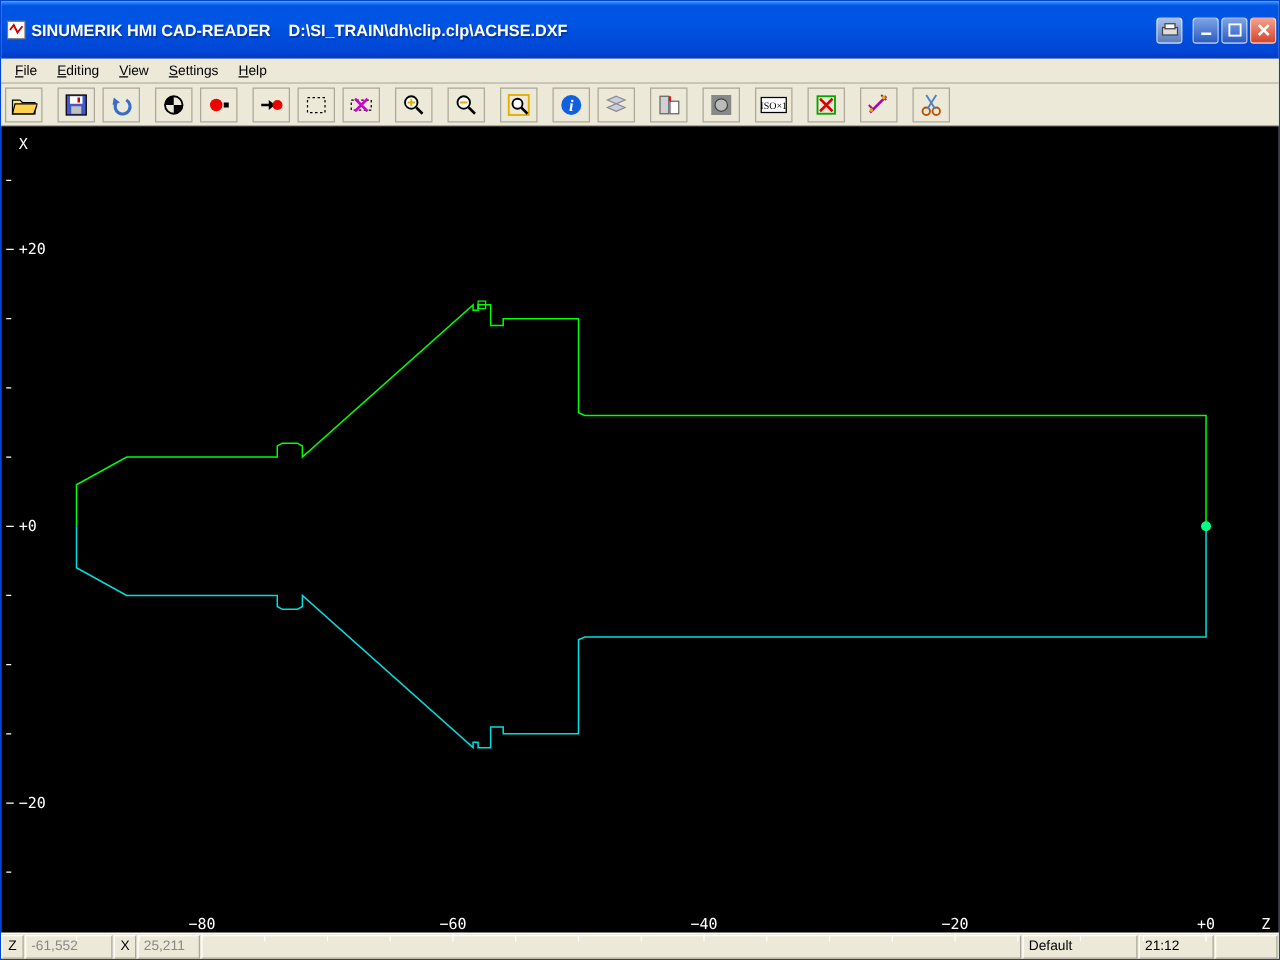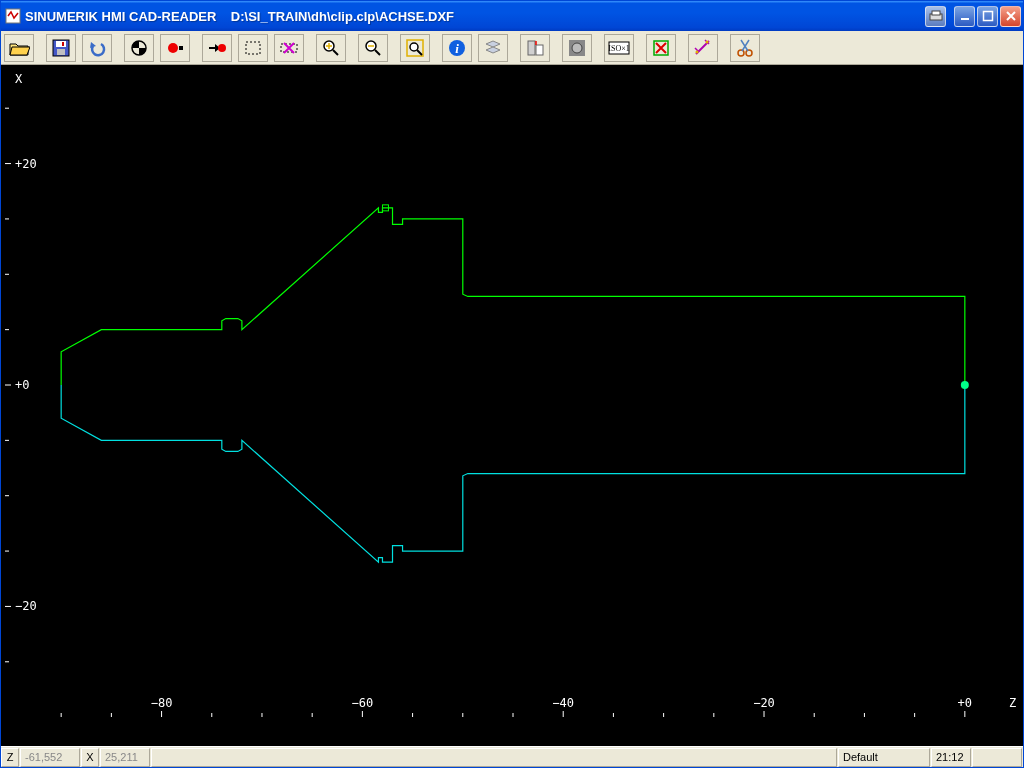--- a/index.html
+++ b/index.html
@@ -1,18 +1,18 @@
 <!DOCTYPE html>
 <html><head>
 <meta charset="utf-8">
 <style>
   * { box-sizing: border-box; margin: 0; padding: 0; }
   html, body { width: 1024px; height: 768px; overflow: hidden; font-family: Tahoma, sans-serif; font-size: 11px; background: #ece9d8; }
   .window { width: 1024px; height: 768px; display: flex; flex-direction: column; border: 1px solid #0046d5; }
-  .titlebar { height: 30px; background: linear-gradient(to bottom, #3a95ff 0%, #0054e3 8%, #0054e3 40%, #0046d5 88%, #003bc2 100%); display: flex; align-items: center; color: white; font-weight: bold; font-size: 13px; padding: 0 2px 0 4px; justify-content: center; }
+  .titlebar { height: 46px; background: linear-gradient(to bottom, #3a95ff 0%, #0054e3 8%, #0054e3 40%, #0046d5 88%, #003bc2 100%); display: flex; align-items: center; color: white; font-weight: bold; font-size: 13px; padding: 0 2px 0 4px; justify-content: center; }
   .titlebar .title-icon { width: 16px; height: 16px; margin-right: 4px; display:flex; align-items:center; justify-content:center; }
   .titlebar .title-text { flex: 1; white-space: nowrap; text-shadow: 1px 1px 1px rgba(0,0,0,0.3); }
   .titlebar .btn-group { display: flex; gap: 2px; align-items: center; }
   .winbtn { width: 21px; height: 21px; border-radius: 3px; border: 1px solid rgba(255,255,255,0.6); display:flex; align-items:center; justify-content:center; color:white; font-weight:bold; font-family: Arial; font-size:12px; }
   .winbtn.min { background: linear-gradient(to bottom,#7ba4e3,#2b5ac2); }
   .winbtn.max { background: linear-gradient(to bottom,#7ba4e3,#2b5ac2); }
   .winbtn.close { background: linear-gradient(to bottom,#f5a08a,#d4452b); }
   .winbtn.print { background: linear-gradient(to bottom,#a8c0e8,#5a7cc0); margin-right:6px;}
   .menubar { height: 20px; background: #ece9d8; display: flex; align-items: center; padding: 0 4px; gap: 2px; border-bottom: 1px solid #aca899;}
   .menuitem { padding: 2px 7px; cursor: default; }
@@ -64,20 +64,27 @@
           </svg>
       </div>
       <div class="winbtn close">
         <svg width="12" height="12">
             <path d="M2 2 L10 10 M10 2 L2 10" stroke="#fff" stroke-width="2"></path>
           </svg>
       </div>
     </div>
   </div>
 
+  <div class="menubar">
+    <div class="menuitem"><span class="u">F</span><span>ile</span></div>
+    <div class="menuitem"><span class="u">E</span><span>diting</span></div>
+    <div class="menuitem"><span class="u">V</span><span>iew</span></div>
+    <div class="menuitem"><span class="u">S</span><span>ettings</span></div>
+    <div class="menuitem"><span class="u">H</span><span>elp</span></div>
+  </div>
 
   <div class="toolbar">
     <div class="tbtn">
         <svg width="22" height="20">
           <path d="M2 6h6l2 2h10v9H2z" fill="#ffe680" stroke="#000"></path>
           <path d="M4 9h18l-3 8H2z" fill="#ffd24d" stroke="#000"></path>
         </svg>
       </div>
     <div class="tbtn sep">
         <svg width="20" height="20">
@@ -243,22 +250,22 @@
         <text x="1008" y="642" class="axis-label">Z</text>
         <path d="M963.8367346938775 320 L963.8367346938775 231.42857142857144 L466.81632653061223 231.42857142857144 L461.7959183673469 229.21428571428572 L461.7959183673469 153.92857142857144 L401.55102040816325 153.92857142857144 L401.55102040816325 159.46428571428572 L391.51020408163265 159.46428571428572 L391.51020408163265 142.85714285714286 L381.46938775510205 142.85714285714286 L381.46938775510205 147.2857142857143 L377.45306122448983 147.2857142857143 L377.45306122448983 142.85714285714286 L377.45306122448983 142.85714285714286 L240.89795918367346 264.6428571428571 L240.89795918367346 255.78571428571428 L236.8816326530612 253.57142857142856 L224.83265306122453 253.57142857142856 L220.81632653061226 255.78571428571428 L220.81632653061226 264.6428571428571 L100.3265306122449 264.6428571428571 L60.16326530612245 286.7857142857143 L60.16326530612245 320" class="profile" stroke="#00ff00"></path>
         <path d="M963.8367346938775 320 L963.8367346938775 408.5714285714286 L466.81632653061223 408.5714285714286 L461.7959183673469 410.78571428571433 L461.7959183673469 486.0714285714286 L401.55102040816325 486.0714285714286 L401.55102040816325 480.5357142857143 L391.51020408163265 480.5357142857143 L391.51020408163265 497.1428571428571 L381.46938775510205 497.1428571428571 L381.46938775510205 492.7142857142857 L377.45306122448983 492.7142857142857 L377.45306122448983 497.1428571428571 L377.45306122448983 497.1428571428571 L240.89795918367346 375.3571428571429 L240.89795918367346 384.21428571428567 L236.8816326530612 386.4285714285714 L224.83265306122453 386.4285714285714 L220.81632653061226 384.21428571428567 L220.81632653061226 375.3571428571429 L100.3265306122449 375.3571428571429 L60.16326530612245 353.2142857142857 L60.16326530612245 320" class="profile" stroke="#00e0e0"></path>
         <rect x="381.4816326530612" y="139.85714285714286" width="6" height="6" fill="none" stroke="#00ff00" stroke-width="1"></rect>
         <circle cx="963.8367346938775" cy="320" r="4" fill="#00ff88"></circle>
       </svg>
   </div>
 
   <div class="statusbar">
     <div class="statcell lbl">Z</div>
-    <div class="statcell val" style="width:60px">-61,552</div>
+    <div class="statcell val" style="width:70px">-61,552</div>
     <div class="statcell lbl">X</div>
     <div class="statcell val" style="width:50px">25,211</div>
     <div class="statcell" style="flex:1"></div>
     <div class="statcell" style="width:92px">Default</div>
-    <div class="statcell" style="width:40px">21:12</div>
+    <div class="statcell" style="width:60px">21:12</div>
     <div class="statcell" style="width:50px"></div>
   </div>
 
 </div>
 
 </body></html>

